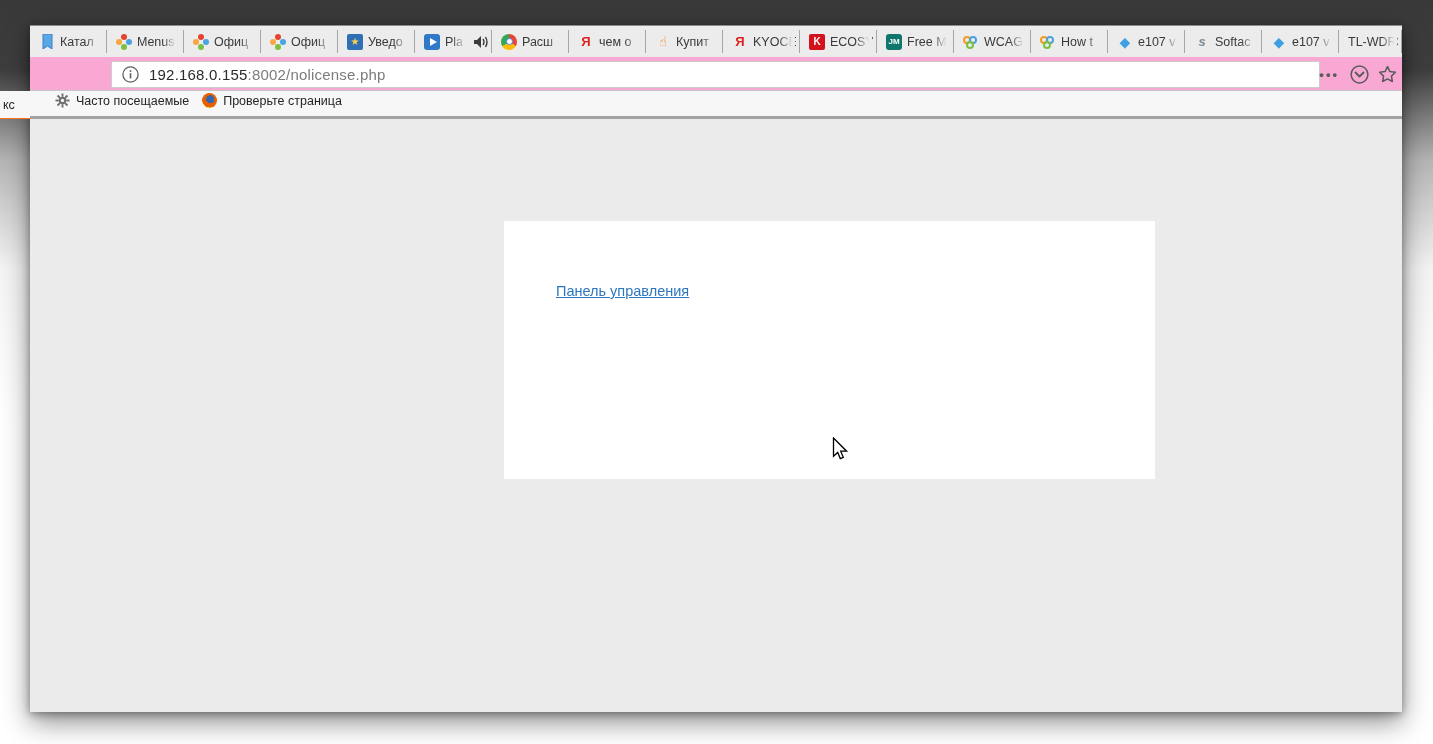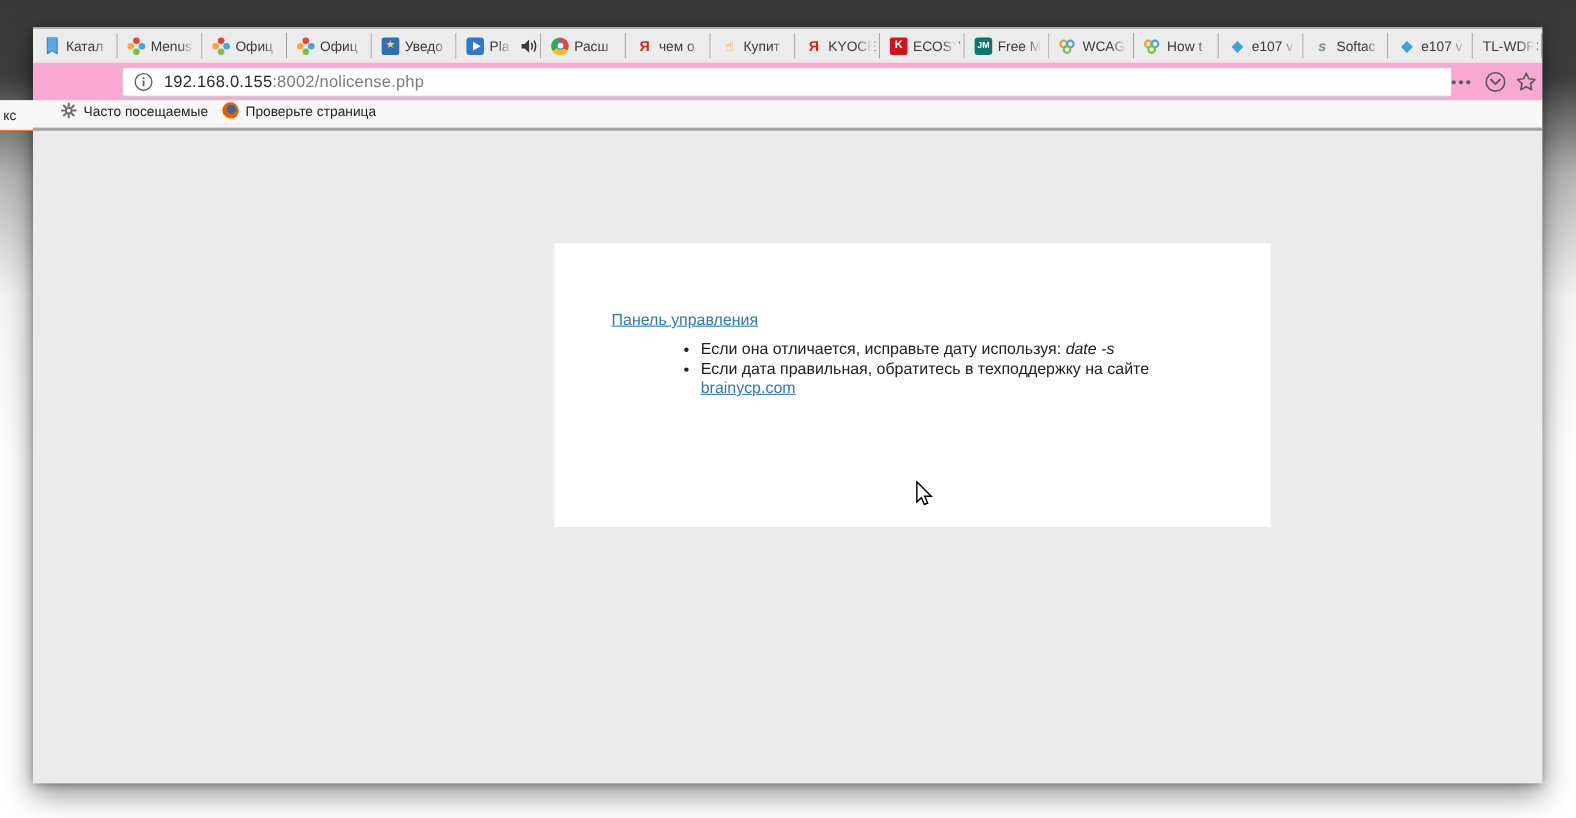--- a/index.html
+++ b/index.html
@@ -295,24 +295,20 @@
     </div>
     <div class="book-item">
       <span class="firefox-icon"></span>
       <span>Проверьте страница</span>
     </div>
   </div>
 
   <div class="content">
     <div class="card">
       <a class="panel-link">Панель управления</a>
-      <ul>
-        <li><span>Если она отличается, исправьте дату используя: </span><span class="code-italic">date -s</span></li>
-        <li><span>Если дата правильная, обратитесь в техподдержку на сайте </span><a class="brainy-link">brainycp.com</a></li>
-      </ul>
     </div>
     <div class="cursor">
       <svg width="17" height="24" viewBox="0 0 17 24">
           <path d="M1.5 1 L1.5 19.2 L5.7 15.4 L8.3 21.6 L11.3 20.3 L8.7 14.2 L14.6 14.2 Z" fill="#ffffff" stroke="#000000" stroke-width="1.3" stroke-linejoin="miter"></path>
         </svg>
     </div>
   </div>
 
 </div>
 

